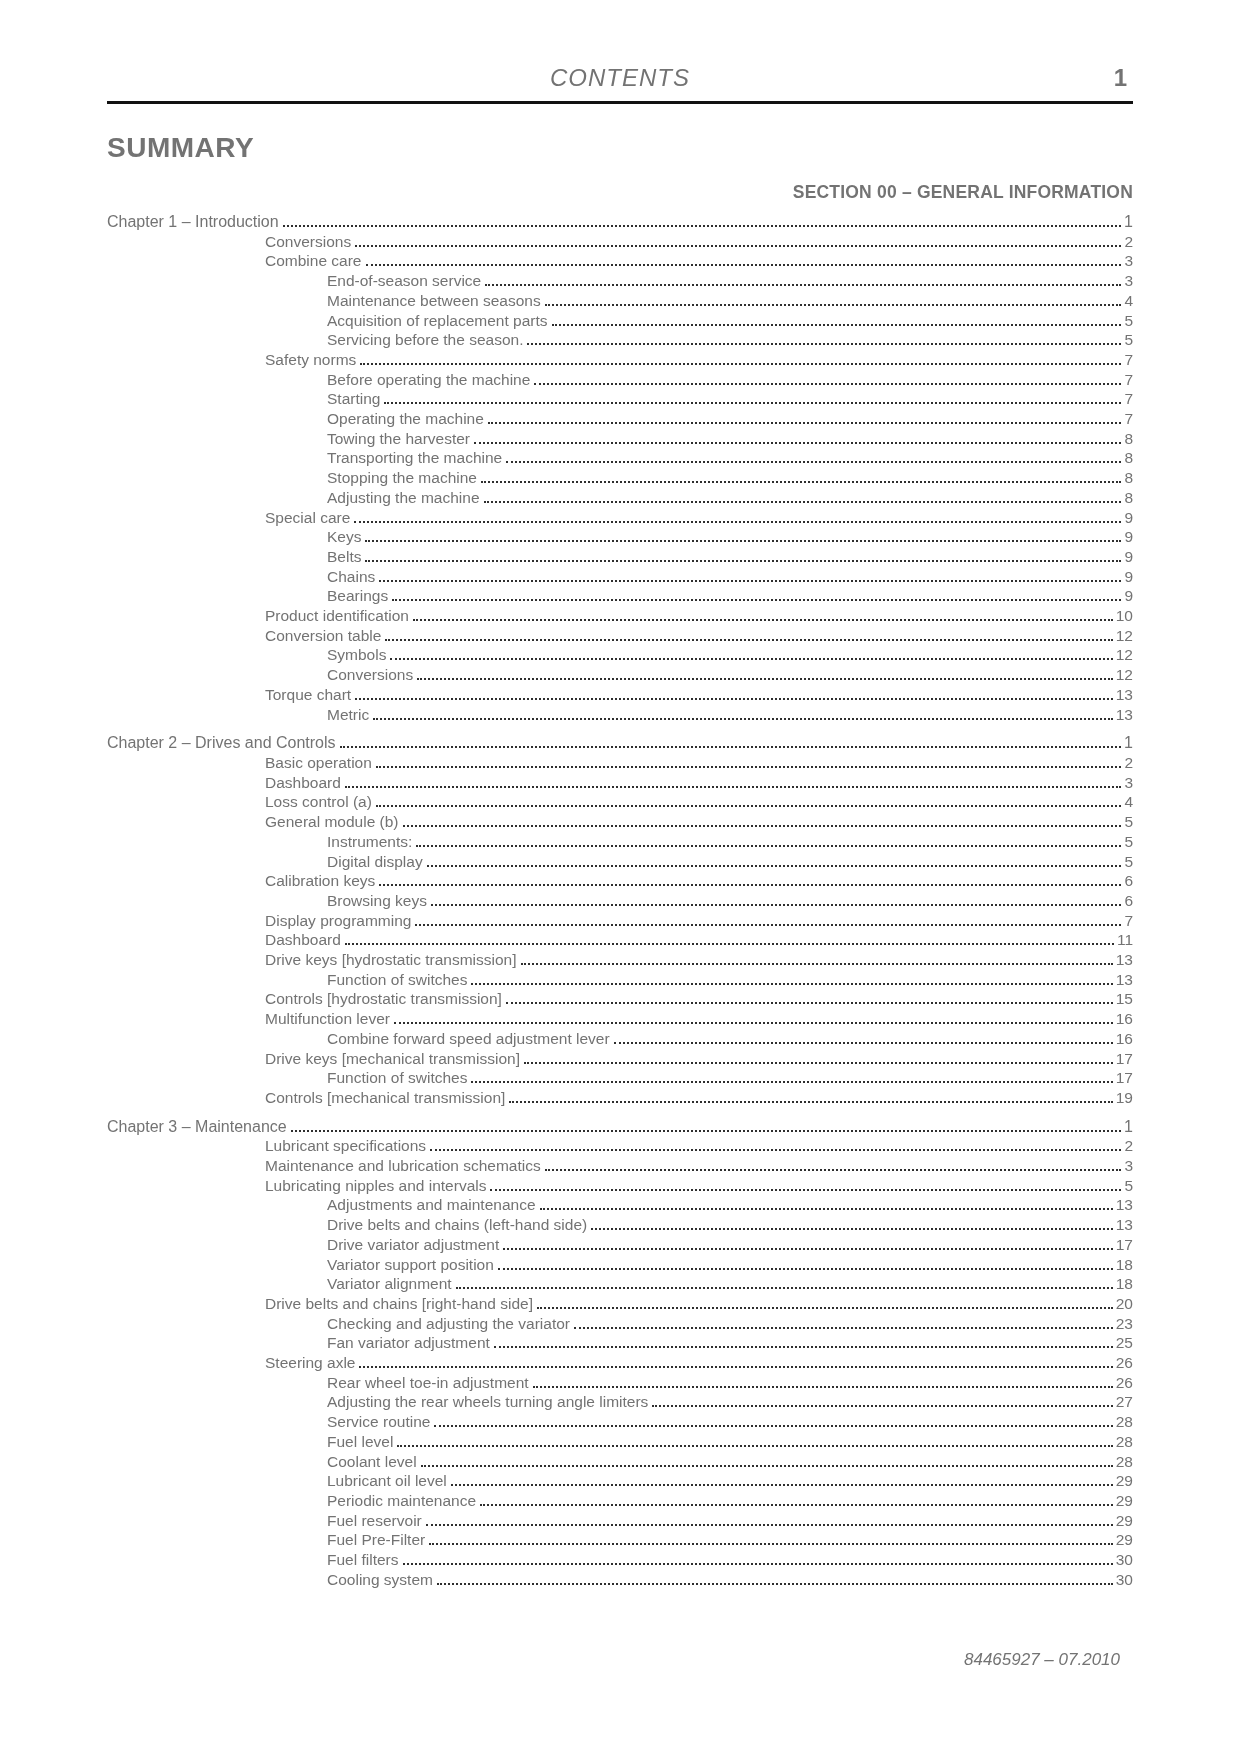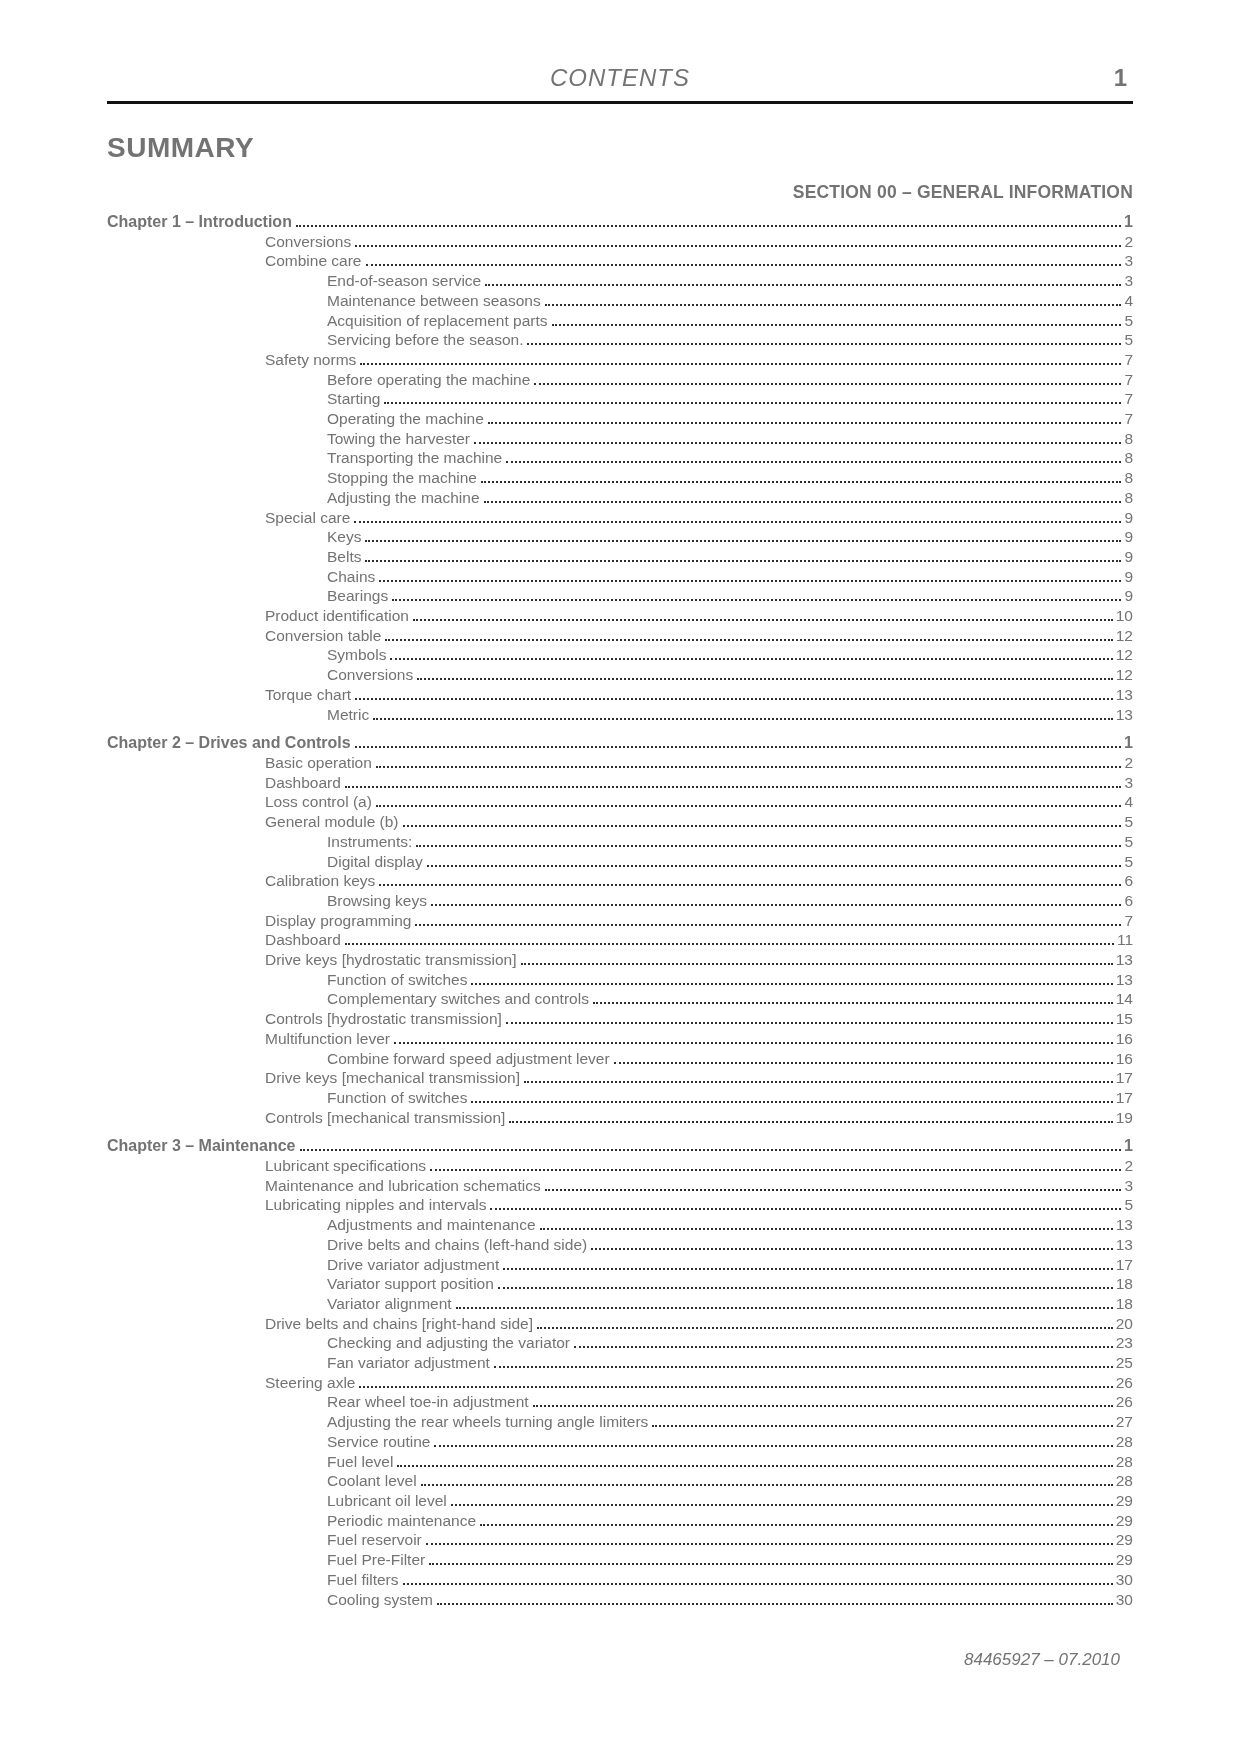--- a/index.html
+++ b/index.html
@@ -41,21 +41,21 @@
     margin: 0 0 8px 0;
     letter-spacing: 0.2px;
   }
   .row {
     display: flex;
     align-items: baseline;
     font-size: 15.5px;
     line-height: 19.7px;
     white-space: nowrap;
   }
-  .row.chapter { font-weight: 700; margin-top: 9px; font-size: 16px; }
+  .row.chapter { font-weight: 400; margin-top: 9px; font-size: 16px; }
   .row.lvl1 { padding-left: 158px; }
   .row.lvl2 { padding-left: 220px; }
   .lbl { flex: 0 0 auto; }
   .dots {
     flex: 1 1 auto;
     min-width: 12px;
     height: 14px;
     margin: 0 3px 0 4px;
     box-sizing: border-box;
     border-bottom: 2px dotted #2e2e2e;
@@ -273,25 +273,20 @@
       <div class="row lvl1">
         <span class="lbl">Drive keys [hydrostatic transmission]</span>
         <span class="dots"></span>
         <span class="pg">13</span>
       </div>
       <div class="row lvl2">
         <span class="lbl">Function of switches</span>
         <span class="dots"></span>
         <span class="pg">13</span>
       </div>
-      <div class="row lvl2">
-        <span class="lbl">Complementary switches and controls</span>
-        <span class="dots"></span>
-        <span class="pg">14</span>
-      </div>
       <div class="row lvl1">
         <span class="lbl">Controls [hydrostatic transmission]</span>
         <span class="dots"></span>
         <span class="pg">15</span>
       </div>
       <div class="row lvl1">
         <span class="lbl">Multifunction lever</span>
         <span class="dots"></span>
         <span class="pg">16</span>
       </div>

